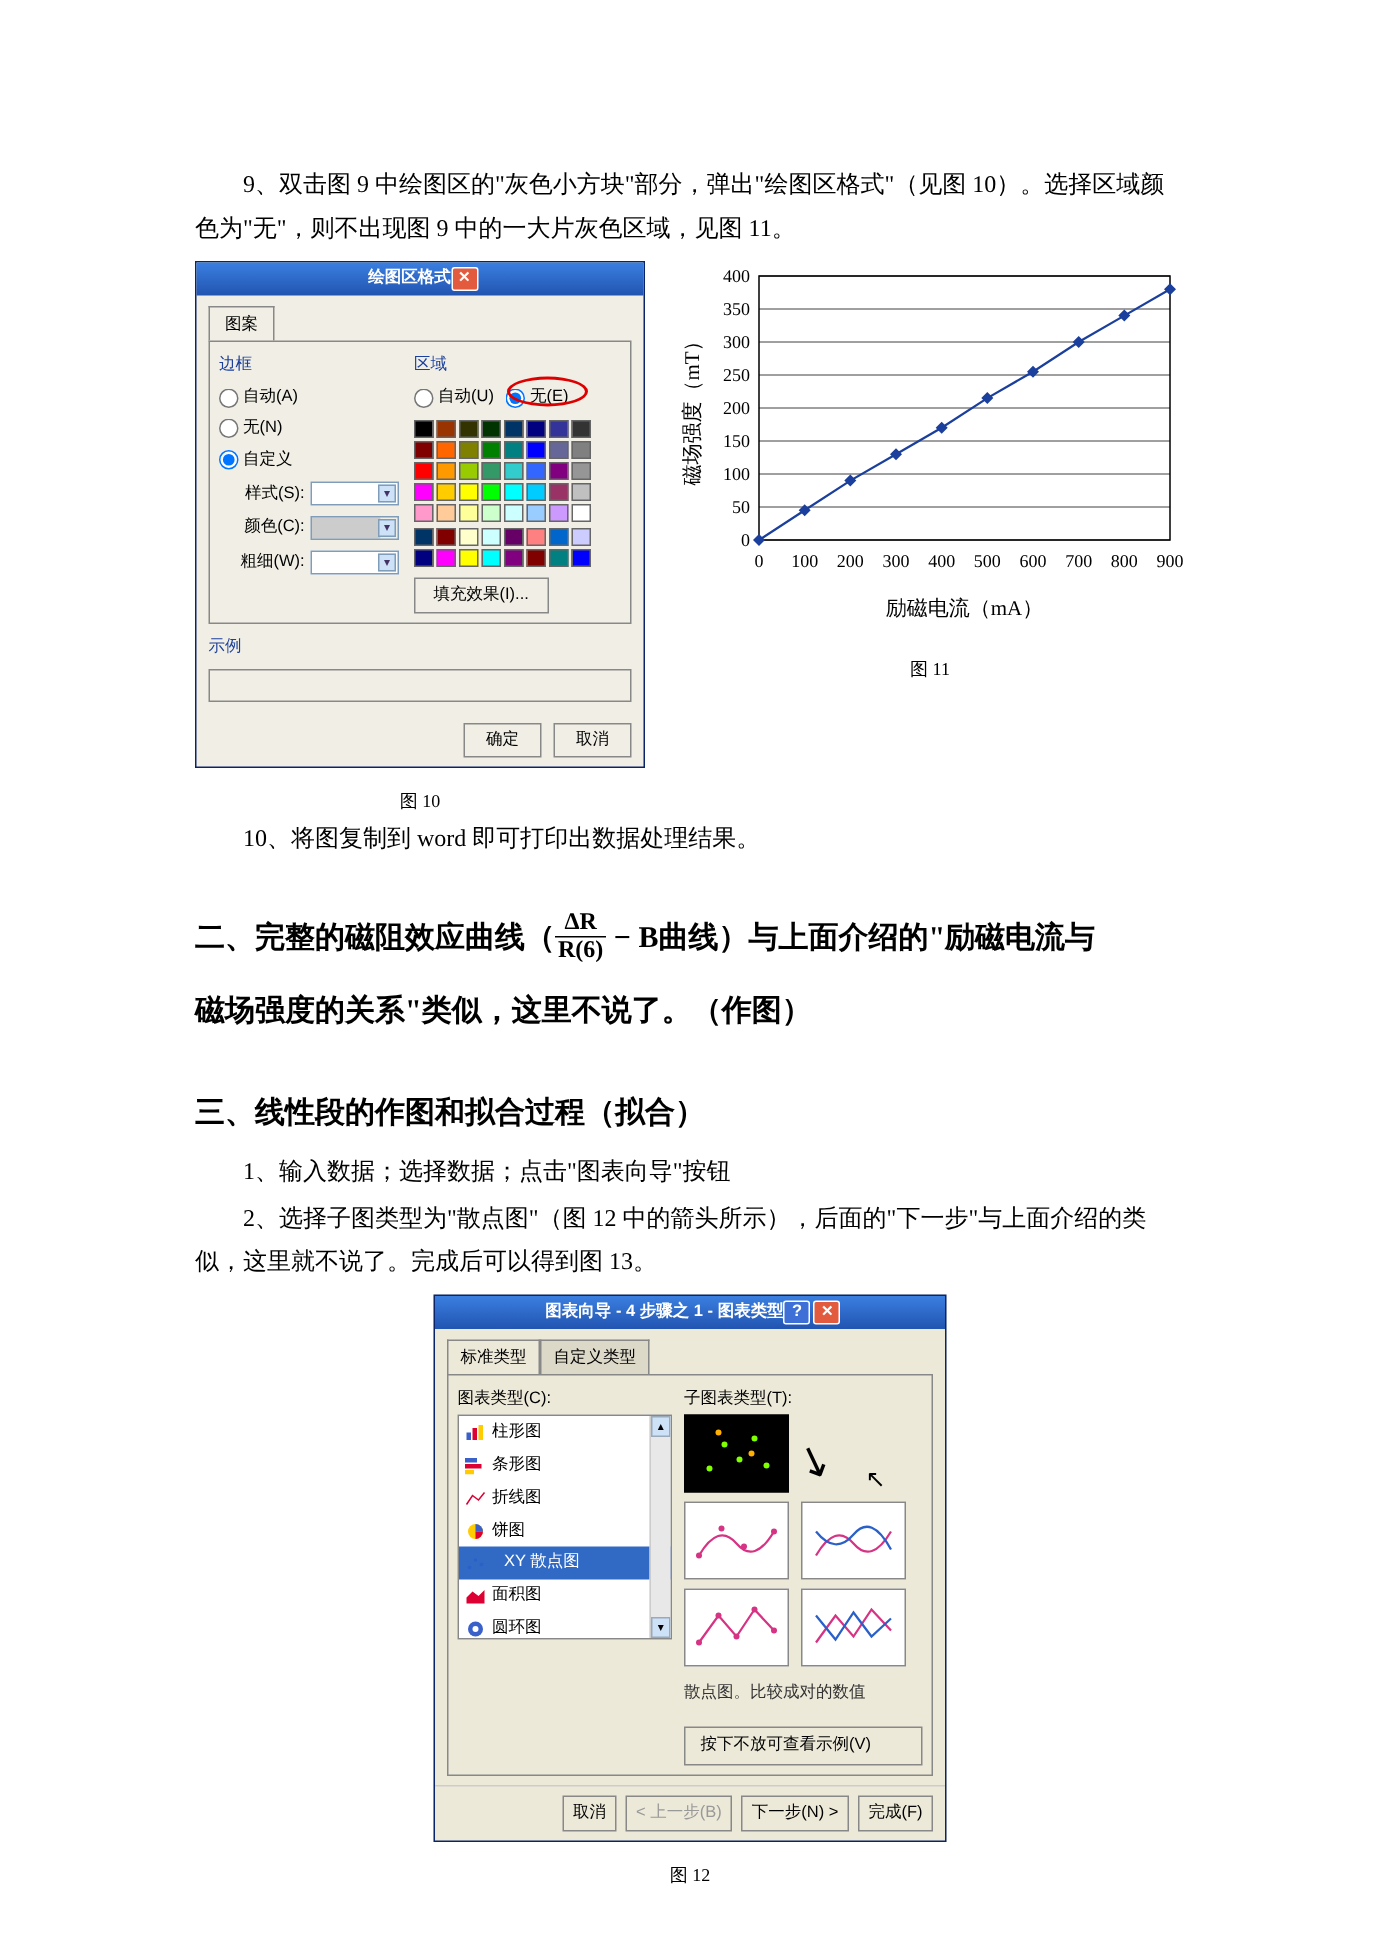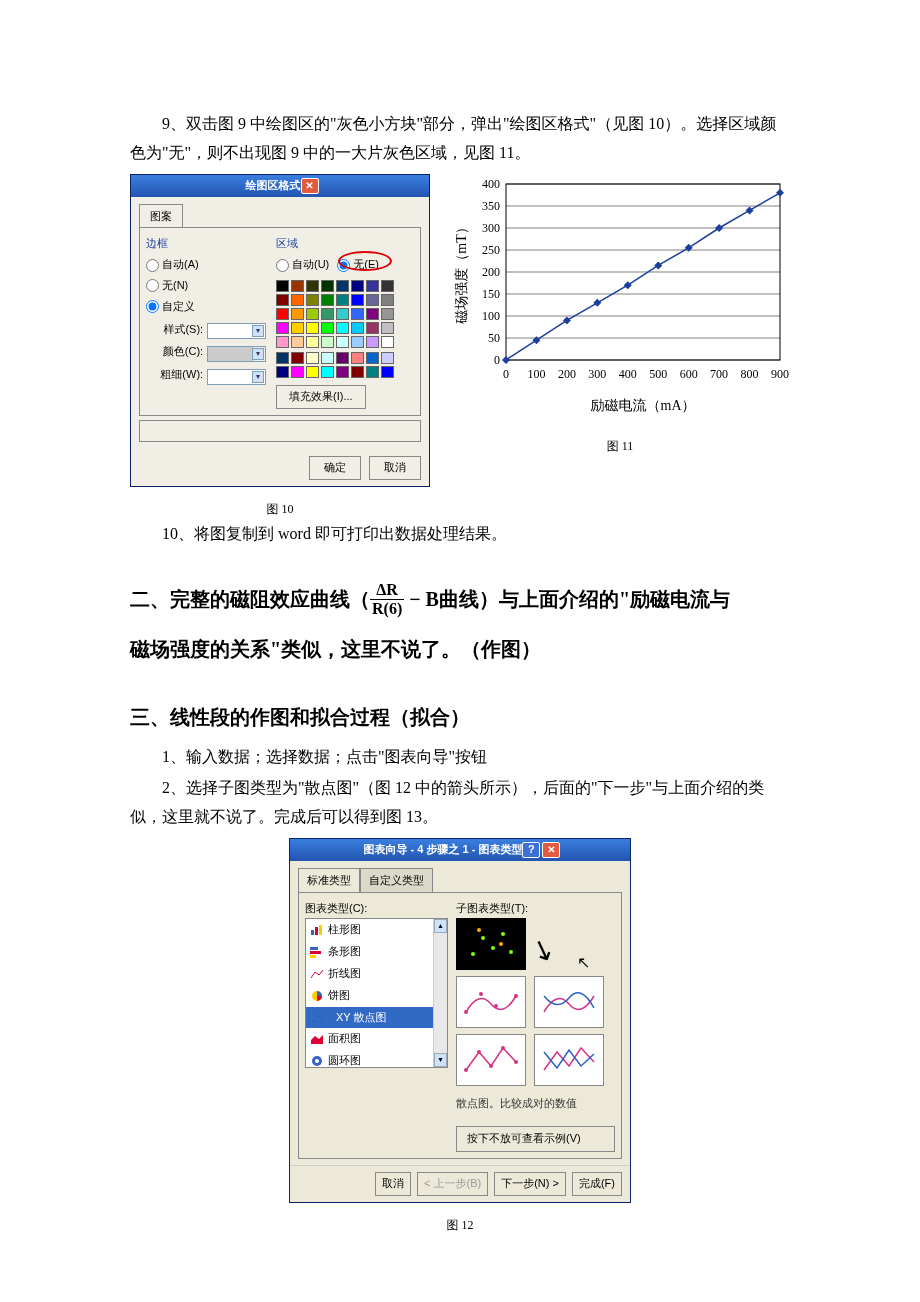--- a/index.html
+++ b/index.html
@@ -69,21 +69,21 @@
     padding: 6px;
     display: flex;
     gap: 10px;
     background: #f1efe5;
   }
   .fieldset-left { width: 120px; }
   .fieldset-right { flex: 1; }
   .fs-title { color: #1a3f9c; font-size: 11px; }
   .radio-row { display: flex; align-items: center; gap: 3px; margin: 1px 0; }
   .radio-row input { margin: 0; }
-  .form-row { display: flex; align-items: flex-end; gap: 4px; margin: 3px 0; padding-left: 14px; }
+  .form-row { display: flex; align-items: center; gap: 4px; margin: 3px 0; padding-left: 14px; }
   .form-row label { width: 44px; text-align: right; }
   .combo {
     width: 60px; height: 16px;
     border: 1px solid #7f9db9;
     background: #fff;
     display: flex; align-items: center; justify-content: flex-end;
     padding: 0 1px;
   }
   .combo.gray { background: linear-gradient(#ccc,#ccc); background-size: 80% 100%; background-repeat: no-repeat; background-position: left center; }
   .combo-btn {
@@ -387,20 +387,21 @@
                   <div class="sw" style="background: rgb(255, 255, 0);"></div>
                   <div class="sw" style="background: rgb(0, 255, 255);"></div>
                   <div class="sw" style="background: rgb(128, 0, 128);"></div>
                   <div class="sw" style="background: rgb(128, 0, 0);"></div>
                   <div class="sw" style="background: rgb(0, 128, 128);"></div>
                   <div class="sw" style="background: rgb(0, 0, 255);"></div>
                 </div>
               <span class="fill-btn">填充效果(I)...</span>
             </div>
           </div>
+          <div class="fs-title" style="margin-top:6px;">示例</div>
           <div class="sample-box"></div>
         </div>
         <div class="dlg-buttons">
           <span class="xp-btn">确定</span>
           <span class="xp-btn">取消</span>
         </div>
       </div>
       <span class="caption">图 10</span>
     </div>
 

